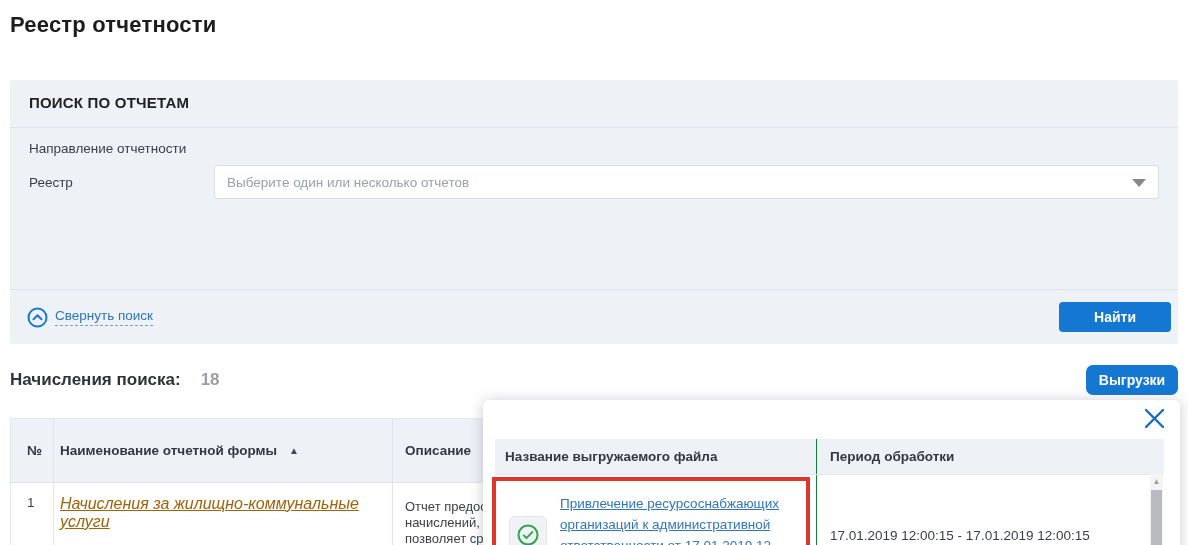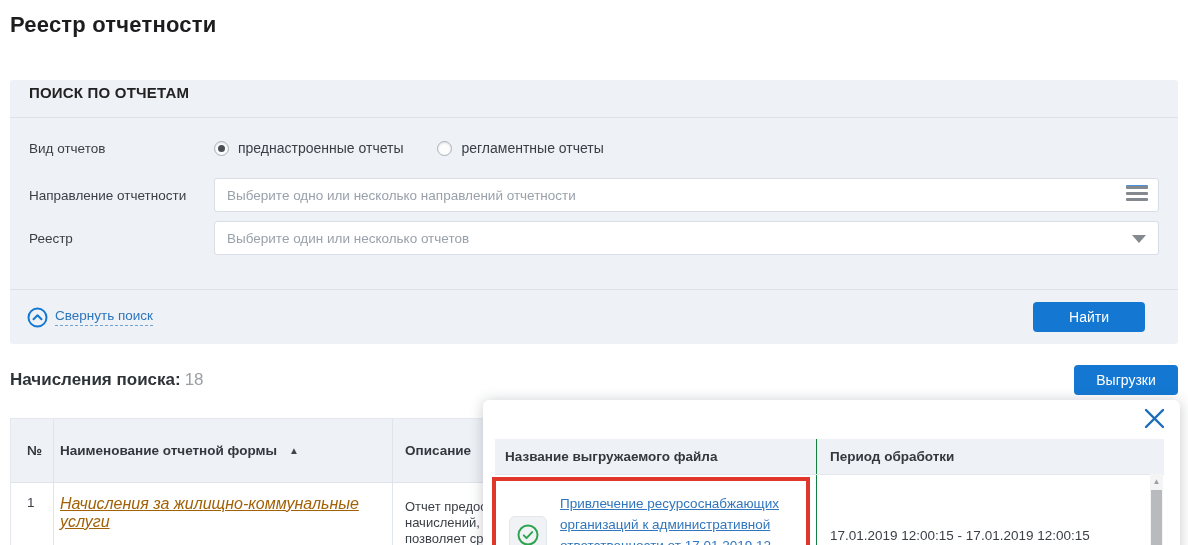--- a/index.html
+++ b/index.html
@@ -10,21 +10,21 @@
     position:relative; overflow:hidden;
   }
   .page { position:relative; width:1188px; height:545px; }
 
   
   .page-title { font-size:22px; font-weight:700; color:#1d1d1f; margin:12px 0 0 10px; letter-spacing:.2px; }
 
   
   .search-panel { position:absolute; left:10px; right:10px; top:68px; height:264px;
     background:#eef1f6; border-radius:3px; }
-  .search-panel__header { padding:4px 19px 16px; font-size:15px; font-weight:700; color:#222;
+  .search-panel__header { padding:14px 19px 16px; font-size:15px; font-weight:700; color:#222;
     border-bottom:1px solid #dde2ea; letter-spacing:.2px; }
   .search-panel__body { padding:13px 19px 0; }
   .form-row { display:flex; align-items:center; margin-bottom:9px; }
   .form-row--radios { height:34px; margin-bottom:13px; }
   .form-label { width:185px; min-width:185px; font-size:13.5px; color:#3a3f46; }
   .form-control-wrap { position:relative; flex:1; }
   .text-input { width:100%; height:34px; background:#fff; border:1px solid #d9dee6; border-radius:3px;
     padding:0 40px 0 12px; font-size:13.5px; color:#3a3f46; font-family:"Liberation Sans",sans-serif; outline:none; }
   .text-input::placeholder { color:#99a1ab; opacity:1; }
 
@@ -35,33 +35,33 @@
   .radio-circle--on::after { content:""; width:7px; height:7px; border-radius:50%; background:#4a4f55; display:block; }
   .radio-label { font-size:14px; color:#3a3f46; }
 
   .icon-burger { position:absolute; right:11px; top:8px; width:22px; display:flex; flex-direction:column; gap:3px; }
   .icon-burger span { display:block; height:3px; border-radius:1px; background:#84898f; }
   .icon-burger span:first-child { background:#84898f; box-shadow:0 -1px 0 #4a90d9; }
   .icon-caret { position:absolute; right:13px; top:14px; width:0; height:0;
     border-left:7px solid transparent; border-right:7px solid transparent; border-top:8px solid #84898f; }
 
   .search-panel__footer { position:absolute; left:0; right:0; bottom:0; height:55px;
-    border-top:1px solid #dde2ea; display:flex; align-items:center; justify-content:space-between; padding:0 33px 0 17px; }
+    border-top:1px solid #dde2ea; display:flex; align-items:center; justify-content:space-between; padding:0 7px 0 17px; }
   .collapse-link { display:flex; align-items:center; gap:7px; cursor:pointer; }
   .collapse-link__text { font-size:13.5px; color:#2d76bb; border-bottom:1px dashed #6fa3d6; padding-bottom:2px; }
-  .btn { background:#1478d2; color:#fff; font-weight:400; font-size:14px; border:none; border-radius:4px;
+  .btn { background:#1478d2; color:#fff; font-weight:700; font-size:14px; border:none; border-radius:4px;
     padding:7px 0; cursor:pointer; font-family:"Liberation Sans",sans-serif; }
   .btn--find { width:112px; }
-  .btn--exports { width:104px; }
+  .btn--exports { width:92px;border-radius:7px; }
 
   
   .results-bar { position:absolute; left:10px; right:10px; top:352px; height:32px;
     display:flex; align-items:center; justify-content:space-between; }
   .results-title { font-size:17px; font-weight:700; color:#2e3338; }
-  .results-count { font-weight:400; color:#9b9ea4; margin-left:4px; }
+  .results-count { font-weight:700; color:#9b9ea4; margin-left:20px; }
 
   
   .main-table { position:absolute; left:10px; right:10px; top:406px; bottom:-40px;
     border:1px solid #e4e8ee; border-bottom:none; }
   .t-row { display:flex; }
   .t-head { background:#eef1f6; border-bottom:1px solid #dfe3ea; height:64px; }
   .t-cell { font-size:13.5px; }
   .col-num { width:43px; min-width:43px; border-right:1px solid #e0e4eb; padding:0 4px 0 16px; }
   .col-name { width:339px; min-width:339px; border-right:1px solid #e0e4eb; padding:0 10px 0 6px; }
   .col-desc { flex:1; padding:0 10px 0 12px; }
@@ -103,44 +103,23 @@
 <body>
 
 <div class="page">
 
   <h1 class="page-title">Реестр отчетности</h1>
 
   <section class="search-panel">
     <div class="search-panel__header">ПОИСК ПО ОТЧЕТАМ</div>
 
     <div class="search-panel__body">
-      <div class="form-row form-row--radios">
-        <div class="form-label">Вид отчетов</div>
-        <div class="radio-group">
-          <div class="radio-item">
-            <span class="radio-circle radio-circle--on"></span>
-            <span class="radio-label">преднастроенные отчеты</span>
-          </div>
-          <div class="radio-item">
-            <span class="radio-circle"></span>
-            <span class="radio-label">регламентные отчеты</span>
-          </div>
-        </div>
-      </div>
 
       <div class="form-row">
         <div class="form-label">Направление отчетности</div>
-        <div class="form-control-wrap">
-          <input class="text-input" readonly="" placeholder="Выберите одно или несколько направлений отчетности" style="">
-          <span class="icon-burger">
-              <span></span>
-              <span></span>
-              <span></span>
-            </span>
-        </div>
       </div>
 
       <div class="form-row">
         <div class="form-label">Реестр</div>
         <div class="form-control-wrap">
           <input class="text-input" readonly="" placeholder="Выберите один или несколько отчетов" style="">
           <span class="icon-caret"></span>
         </div>
       </div>
     </div>

